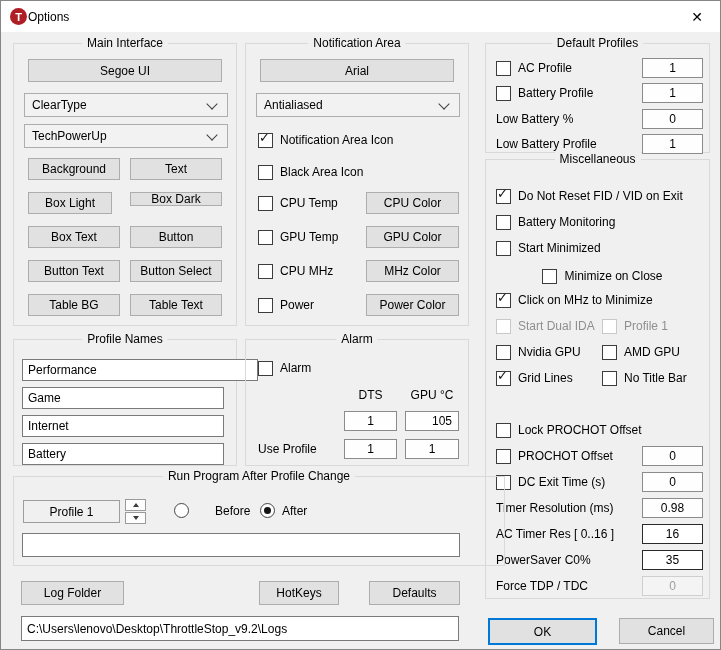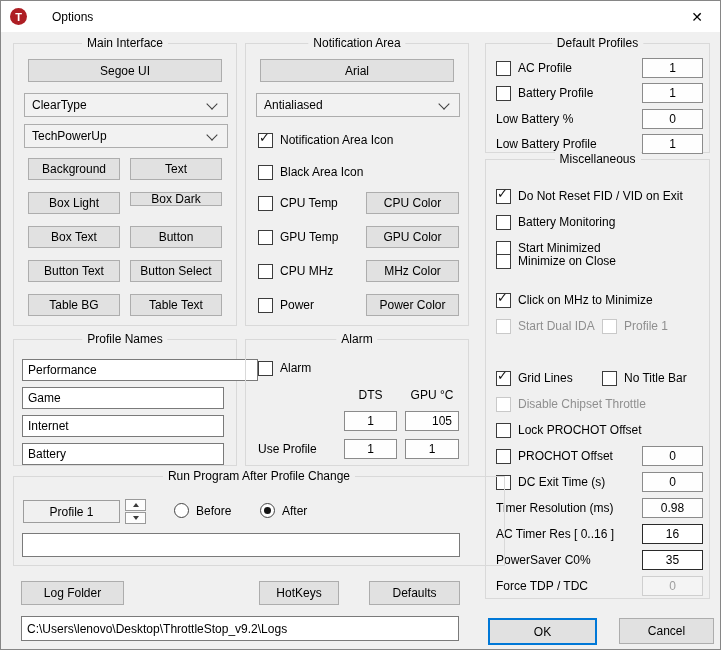--- a/index.html
+++ b/index.html
@@ -6,21 +6,21 @@
   .window{
     position:relative;width:721px;height:650px;box-sizing:border-box;
     border:1px solid #868686;background:#f0f0f0;
     font-family:"Liberation Sans",sans-serif;font-size:12px;color:#000;
     overflow:hidden;
   }
   
   .titlebar{position:absolute;left:0;top:0;right:0;height:31px;background:#ffffff;display:flex;align-items:center;}
   .app-icon{width:17px;height:17px;margin-left:9px;border-radius:50%;background:#ae1e24;color:#fff;
     font-size:11px;font-weight:bold;display:flex;align-items:center;justify-content:center;}
-  .win-title{margin-left:25px;font-size:12px;}
+  .win-title{margin-left:1px;font-size:12px;}
   .close-btn{position:absolute;right:0;top:0;width:46px;height:31px;display:flex;align-items:center;justify-content:center;
     font-size:14px;color:#000;cursor:default;}
   
   .group{position:absolute;border:1px solid #d9d9d9;box-sizing:border-box;}
   .group-title{position:absolute;top:-8px;left:50%;transform:translateX(-50%);background:#f0f0f0;
     padding:0 5px;white-space:nowrap;line-height:14px;}
   .abs{position:absolute;box-sizing:border-box;}
   
   .btn{background:#e1e1e1;border:1px solid #adadad;display:flex;align-items:center;justify-content:center;
     font-size:12px;cursor:default;box-sizing:border-box;}
@@ -72,21 +72,21 @@
     <div class="combo" style="left:10px;top:49px;width:204px;height:24px;">
       <span>ClearType</span>
       <span class="chevron"></span>
     </div>
     <div class="combo" style="left:10px;top:80px;width:204px;height:24px;">
       <span>TechPowerUp</span>
       <span class="chevron"></span>
     </div>
     <div class="btn abs" style="left:14px;top:114px;width:92px;height:22px;">Background</div>
     <div class="btn abs" style="left:116px;top:114px;width:92px;height:22px;">Text</div>
-    <div class="btn abs" style="left:14px;top:148px;width:92px;height:22px;">Box Light</div>
+    <div class="btn abs" style="left:14px;top:148px;width:84px;height:22px;">Box Light</div>
     <div class="btn abs" style="left:116px;top:148px;width:92px;height:14px;">Box Dark</div>
     <div class="btn abs" style="left:14px;top:182px;width:92px;height:22px;">Box Text</div>
     <div class="btn abs" style="left:116px;top:182px;width:92px;height:22px;">Button</div>
     <div class="btn abs" style="left:14px;top:216px;width:92px;height:22px;">Button Text</div>
     <div class="btn abs" style="left:116px;top:216px;width:92px;height:22px;">Button Select</div>
     <div class="btn abs" style="left:14px;top:250px;width:92px;height:22px;">Table BG</div>
     <div class="btn abs" style="left:116px;top:250px;width:92px;height:22px;">Table Text</div>
   </div>
 
   <div class="group" style="left:244px;top:42px;width:224px;height:283px;">
@@ -178,56 +178,60 @@
         <span class="cb"></span>
         <span class="cb-label">Battery Monitoring</span>
       </span>
     </div>
     <div class="row" style="top:77px;">
       <span class="cbwrap">
         <span class="cb"></span>
         <span class="cb-label">Start Minimized</span>
       </span>
     </div>
-    <div class="row" style="top:90px;">
+    <div class="row" style="top:105px;justify-content:center;">
       <span class="cbwrap">
         <span class="cb"></span>
         <span class="cb-label">Minimize on Close</span>
       </span>
     </div>
     <div class="row" style="top:129px;">
       <span class="cbwrap">
         <span class="cb checked"></span>
         <span class="cb-label">Click on MHz to Minimize</span>
       </span>
     </div>
     <div class="row" style="top:155px;">
       <span class="cbwrap disabled" style="width:106px;">
         <span class="cb"></span>
         <span class="cb-label">Start Dual IDA</span>
       </span>
       <span class="cbwrap disabled">
         <span class="cb"></span>
         <span class="cb-label">Profile 1</span>
+      </span>
+    </div>
+    <div class="row" style="top:181px;">
+      <span class="cbwrap" style="width:106px;">
+        <span class="cb"></span>
+        <span class="cb-label">Nvidia GPU</span>
+      </span>
+      <span class="cbwrap">
+        <span class="cb"></span>
+        <span class="cb-label">AMD GPU</span>
       </span>
     </div>
     <div class="row" style="top:207px;">
       <span class="cbwrap" style="width:106px;align-items:center;">
         <span class="cb checked"></span>
         <span class="cb-label">Grid Lines</span>
       </span>
       <span class="cbwrap">
         <span class="cb"></span>
         <span class="cb-label">No Title Bar</span>
-      </span>
-    </div>
-    <div class="row" style="top:233px;">
-      <span class="cbwrap disabled">
-        <span class="cb"></span>
-        <span class="cb-label">Disable Chipset Throttle</span>
       </span>
     </div>
     <div class="row" style="top:259px;">
       <span class="cbwrap">
         <span class="cb"></span>
         <span class="cb-label">Lock PROCHOT Offset</span>
       </span>
     </div>
     <div class="row" style="top:285px;">
       <span class="cbwrap">
@@ -290,21 +294,21 @@
     <span class="group-title">Run Program After Profile Change</span>
     <div class="flatbox" style="left:9px;top:23px;width:97px;height:23px;">Profile 1</div>
     <div class="spinner" style="left:111px;top:22px;">
       <div class="spin-btn" style="top:0;">
           <span class="tri-up"></span>
         </div>
       <div class="spin-btn" style="top:13px;">
           <span class="tri-down"></span>
         </div>
     </div>
-    <div class="abs cbwrap" style="left:160px;top:26px;">
+    <div class="abs cbwrap" style="left:160px;top:26px;gap:19px;">
       <span class="radio"></span>
       <span class="cb-label">Before</span>
     </div>
     <div class="abs cbwrap" style="left:246px;top:26px;">
       <span class="radio selected"></span>
       <span class="cb-label">After</span>
     </div>
     <input class="textinput" style="left: 8px; top: 56px; width: 438px; height: 24px;" value="">
   </div>
 

